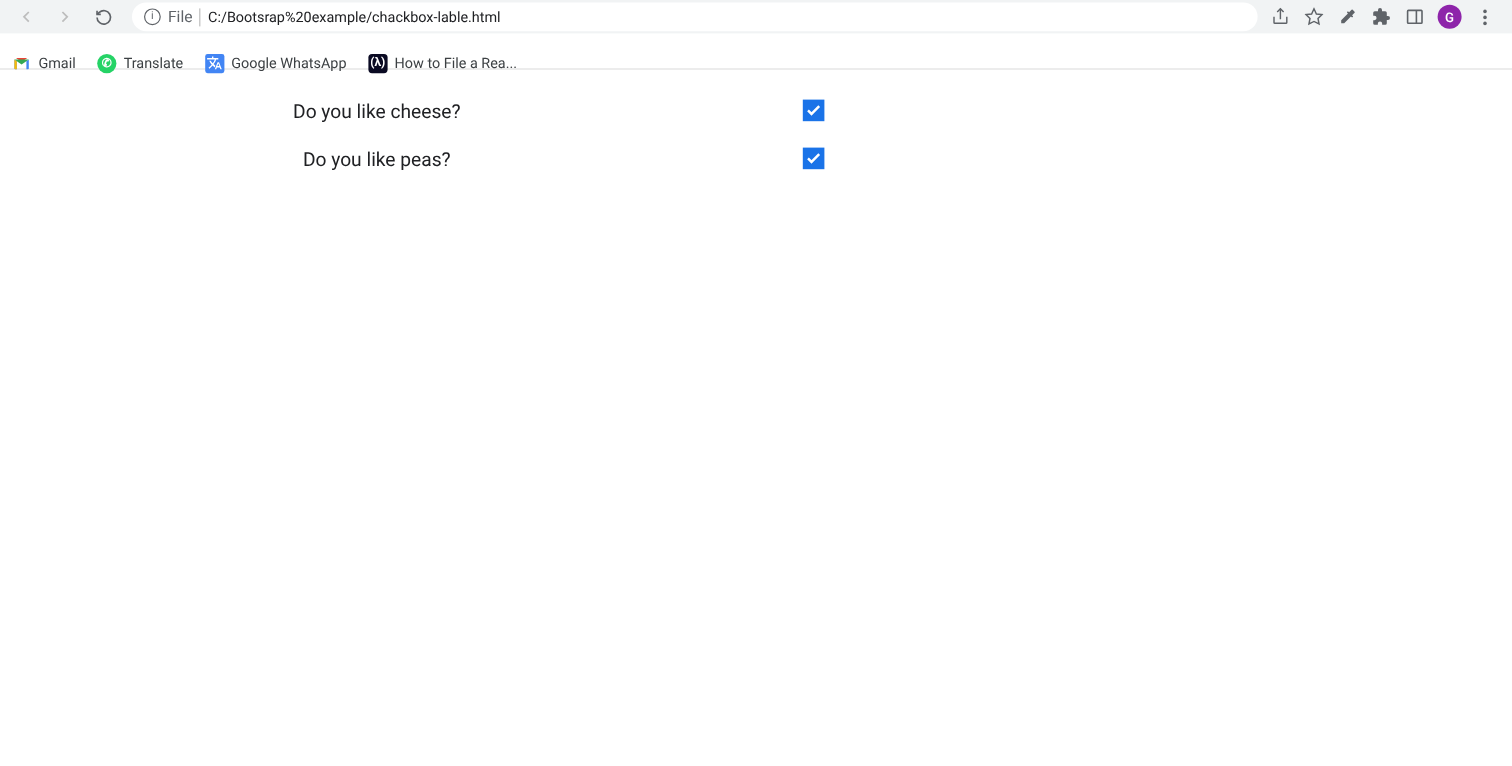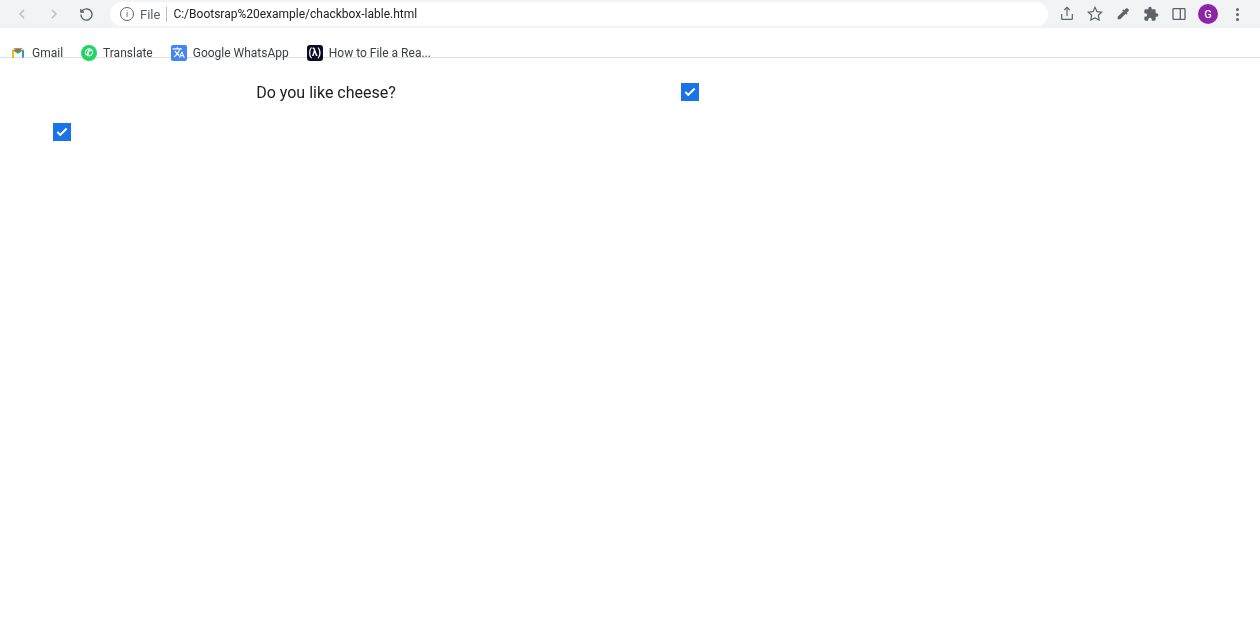--- a/index.html
+++ b/index.html
@@ -22,21 +22,21 @@
     
     .bookmarks-bar { height: 30px; background: #fff; display: flex; align-items: center; padding: 0 10px; gap: 18px; border-bottom: 1px solid #e0e0e0; }
     .bookmark { display: flex; align-items: center; gap: 6px; font-size: 12px; color: #3c4043; cursor: pointer; margin-top: 20px; }
     .bm-icon { width: 16px; height: 16px; display: flex; align-items: center; justify-content: center; border-radius: 3px; }
     .bm-gmail svg { width: 16px; height: 16px; }
     .bm-whatsapp { background: #25d366; border-radius: 50%; color: #fff; font-size: 10px; font-weight: bold; }
     .bm-gt { background: #4285f4; color: #fff; border-radius: 2px; }
     .bm-fcc { background: #0a0a23; color: #fff; font-size: 10px; font-weight: bold; }
     
     
-    .page { padding: 14px 12px; }
+    .page { padding: 14px 0; }
     .row { display: flex; align-items: center; height: 40px; }
     .label { width: 628px; text-align: center; font-size: 16px; color: #202124; }
     .cb-wrap { width: 100px; display: flex; justify-content: center; }
     .cb { width: 18px; height: 18px; background: #1a73e8; border: none; display: flex; align-items: center; justify-content: center; cursor: pointer; }
     .cb svg { width: 14px; height: 14px; }
   </style>
 </head>
 <body>
 
 <div class="browser-toolbar">
@@ -136,20 +136,21 @@
     <div class="label">Do you like cheese?</div>
     <div class="cb-wrap">
       <div class="cb">
         <svg viewBox="0 0 24 24" fill="none" stroke="#fff" stroke-width="3.5">
             <polyline points="4 12 9 17 20 6"></polyline>
           </svg>
       </div>
     </div>
   </div>
   <div class="row">
+    <div class="label">Do you like peas?</div>
     <div class="cb-wrap">
       <div class="cb">
         <svg viewBox="0 0 24 24" fill="none" stroke="#fff" stroke-width="3.5">
             <polyline points="4 12 9 17 20 6"></polyline>
           </svg>
       </div>
     </div>
   </div>
 </div>
 

